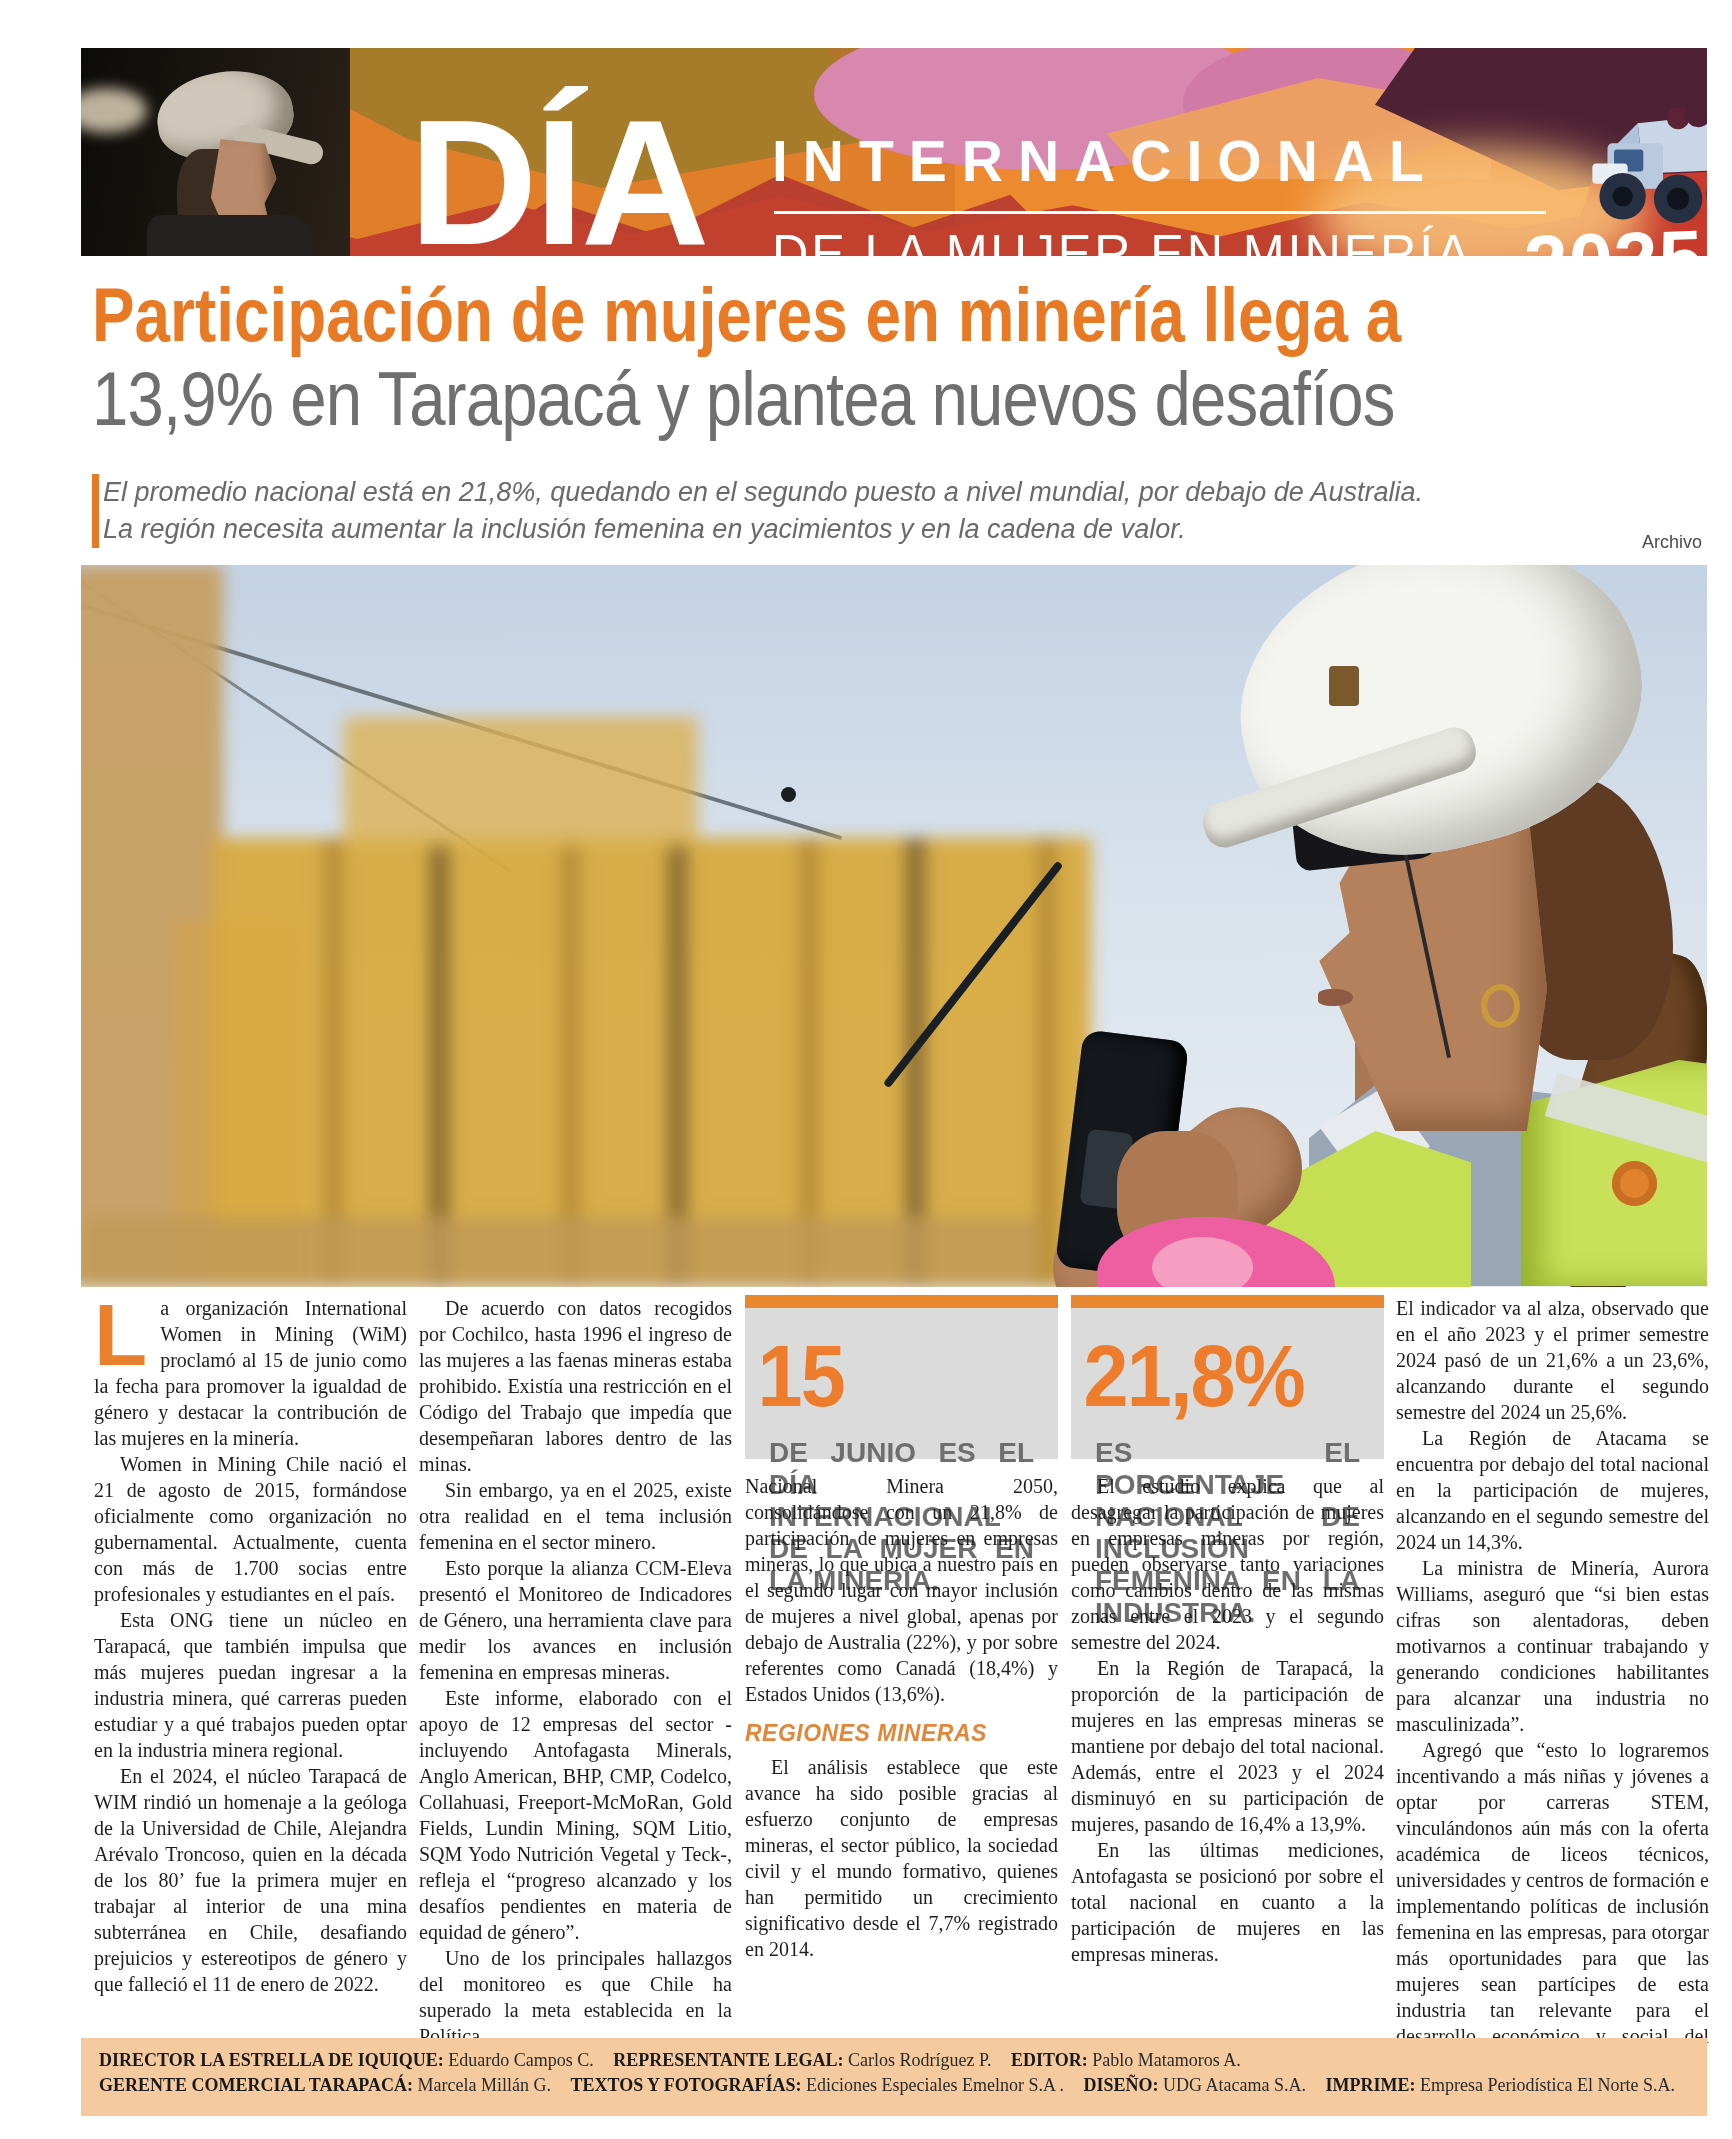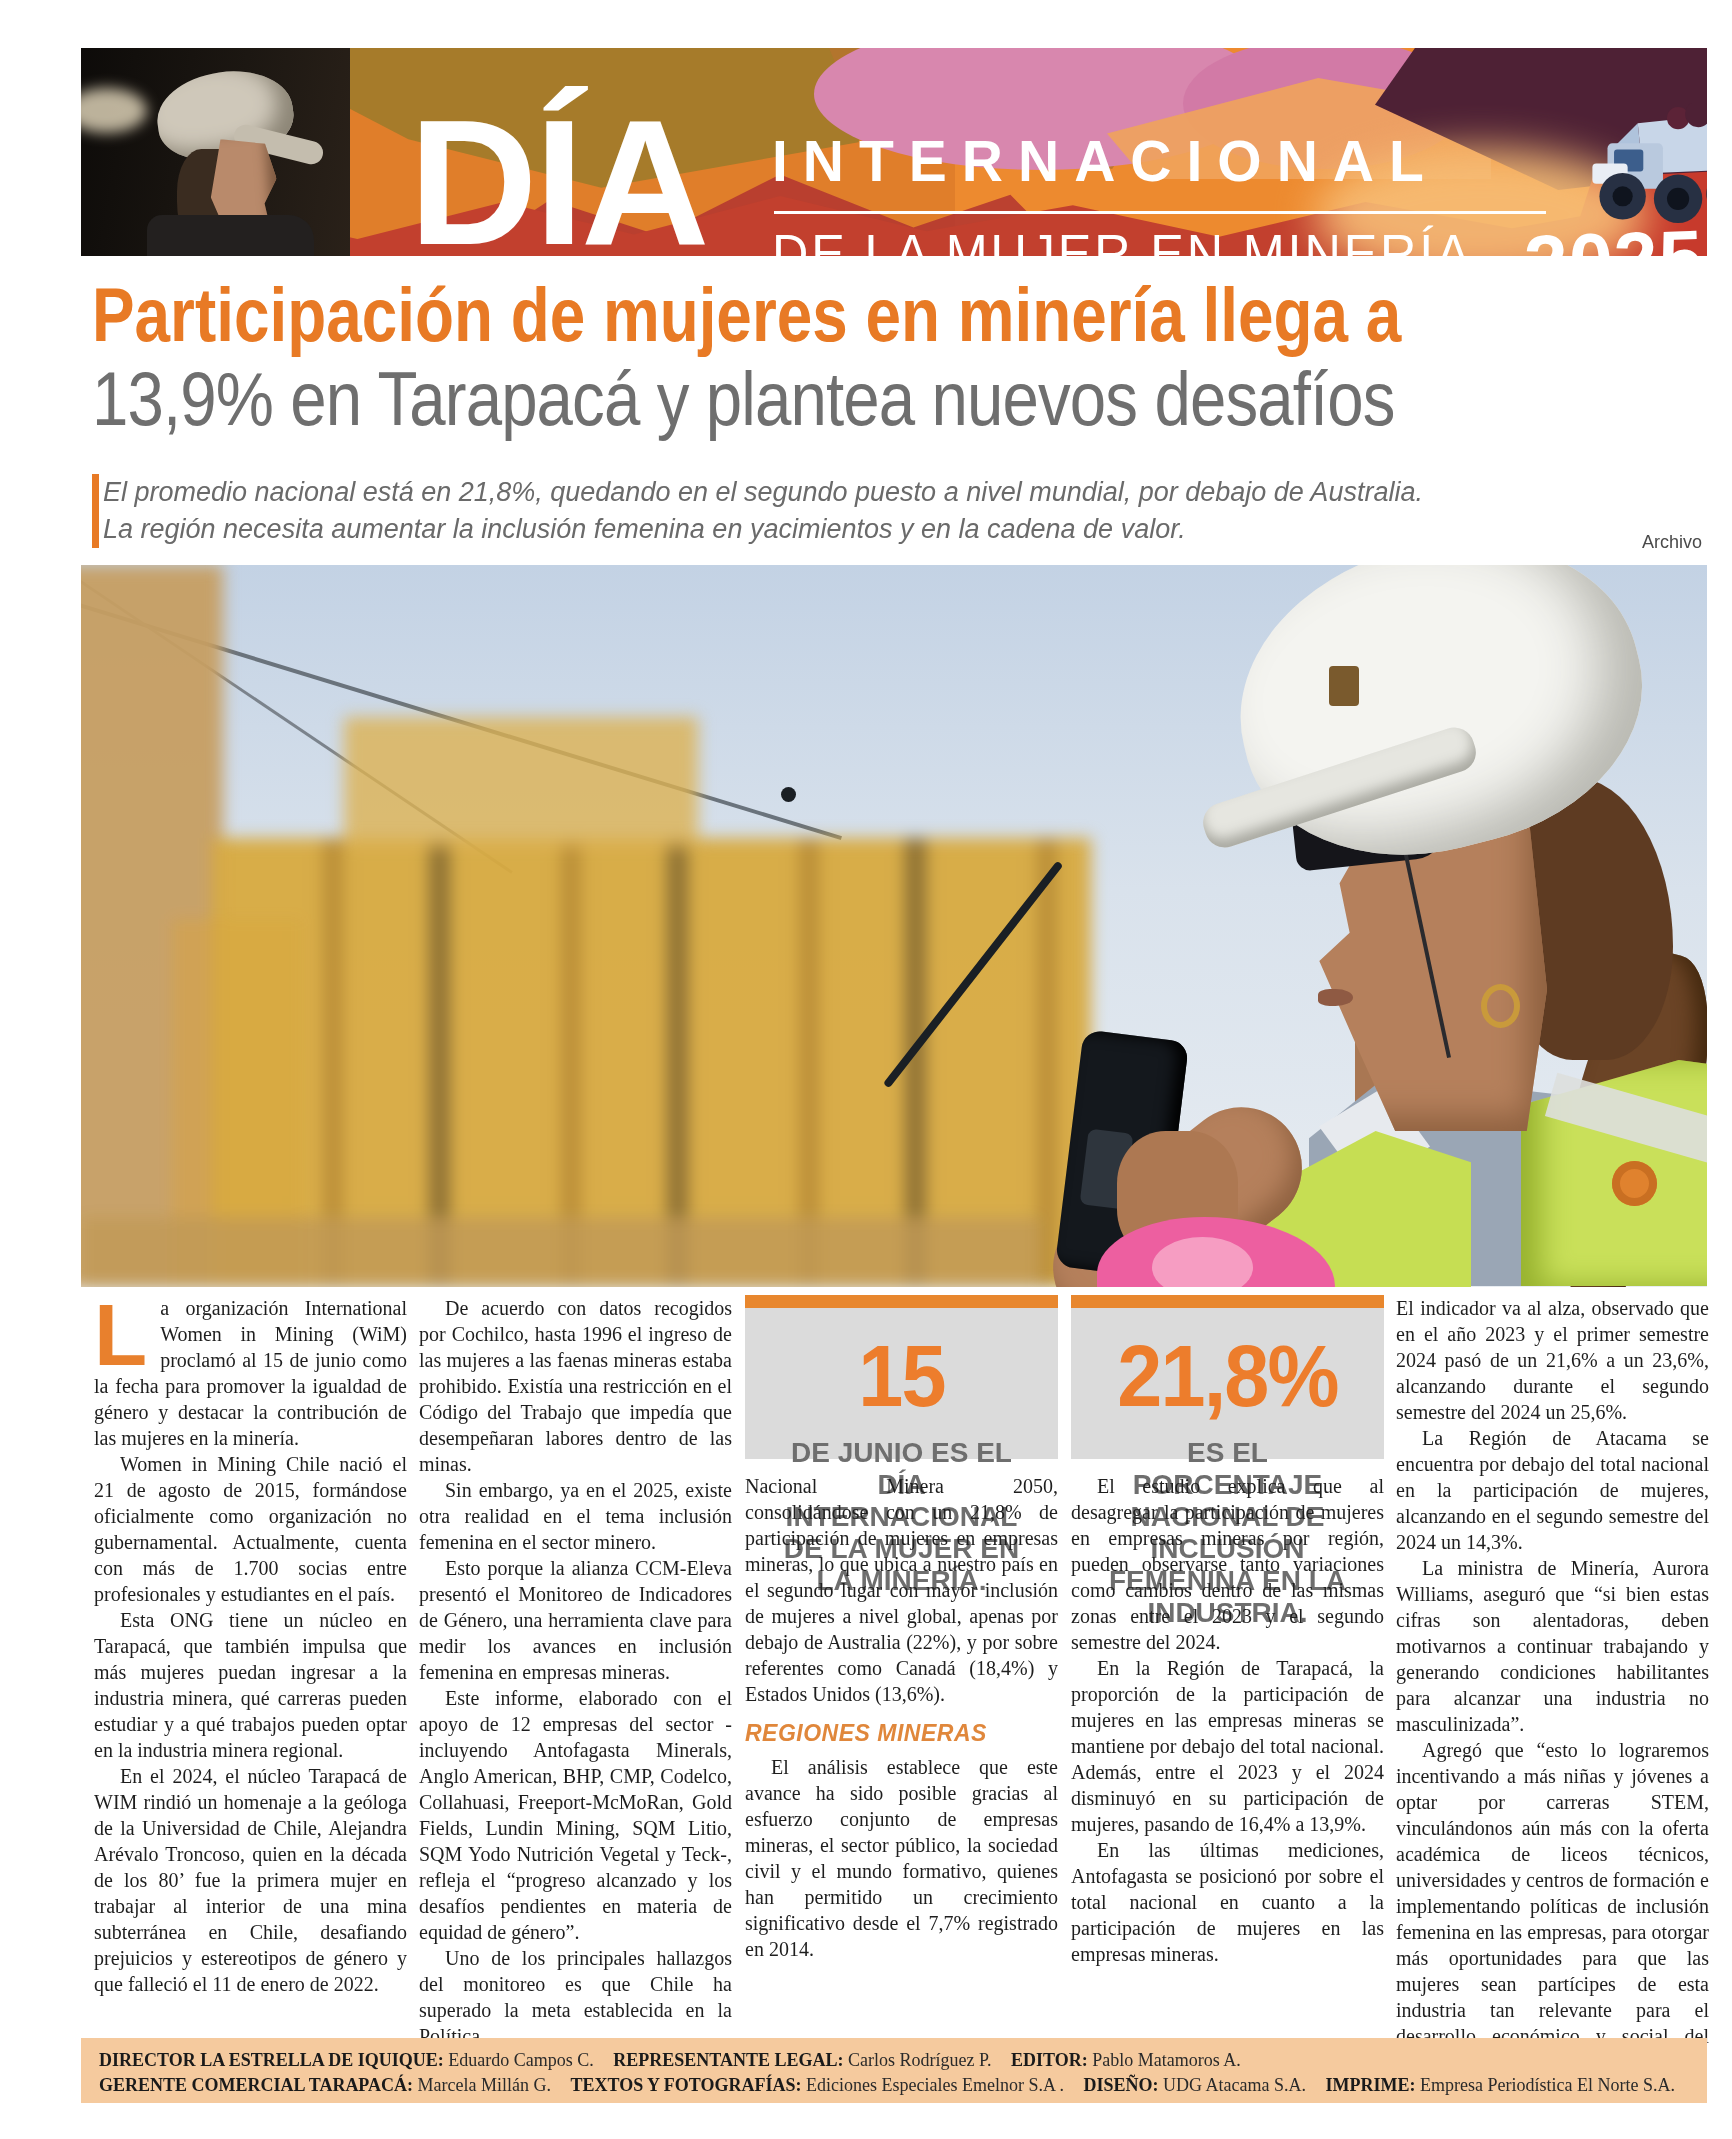--- a/index.html
+++ b/index.html
@@ -84,27 +84,27 @@
   #w-antenna-tip{left:700px;top:222px;width:15px;height:15px;background:#1a1f24;border-radius:50%;position:absolute;}
   #w-pink{left:1016px;top:652px;width:238px;height:126px;background:#ED5FA0;border-radius:45% 55% 40% 40%;position:absolute;}
   #w-pink-hl{left:1071px;top:672px;width:101px;height:61px;background:#F7A8C8;border-radius:50%;position:absolute;opacity:.85;}
 
   
   .col{position:absolute;top:1295px;width:313px;font-size:20px;line-height:26px;text-align:justify;color:#1e1e1e;}
   #col1{left:94px;} #col2{left:419px;} #col3{left:745px;} #col4{left:1071px;} #col5{left:1396px;}
   .col p{margin:0;text-indent:26px;}
   .col p.noindent{text-indent:0;}
   .dropcap{float:left;font-family:"Liberation Sans",sans-serif;font-weight:700;font-size:87px;line-height:71px;color:#E8802D;padding:4px 13px 0 0;}
-  .statbox{width:313px;height:164px;background:#DBDBDB;border-top:13px solid #E8872E;box-sizing:border-box;text-align:center;margin-bottom:14px;}
+  .statbox{width:313px;height:164px;background:#DBDBDB;border-top:13px solid #E8872E;box-sizing:border-box;margin-bottom:14px;}
   .stat-number{font-family:"Liberation Sans",sans-serif;font-weight:700;color:#ED7D2C;font-size:88px;line-height:88px;margin-top:24px;letter-spacing:-2px;transform:scaleX(.92);}
   .stat-label{font-family:"Liberation Sans",sans-serif;font-weight:700;color:#6E6E6E;font-size:28px;line-height:32px;margin:17px 24px 0 24px;letter-spacing:0;}
   .subhead{font-family:"Liberation Sans",sans-serif;font-weight:700;color:#E0873B;font-size:23px;line-height:27px;margin:13px 0 7px 0;letter-spacing:0.5px;text-align:left;font-style:italic;}
 
   
-  #footer{left:81px;top:2038px;width:1626px;height:65px;background:#F5CA9E;box-sizing:border-box;padding:10px 22px 0 18px;}
+  #footer{left:81px;top:2038px;width:1626px;height:78px;background:#F5CA9E;box-sizing:border-box;padding:10px 22px 0 18px;}
   .f-line{font-size:18px;line-height:25px;color:#2a2a2a;white-space:nowrap;}
   .f-label{font-weight:700;color:#1a1a1a;}
   .f-val{margin-right:15px;}
 </style>
 </head>
 <body>
 
 <div id="page">
 
   <div id="banner" class="abs">

